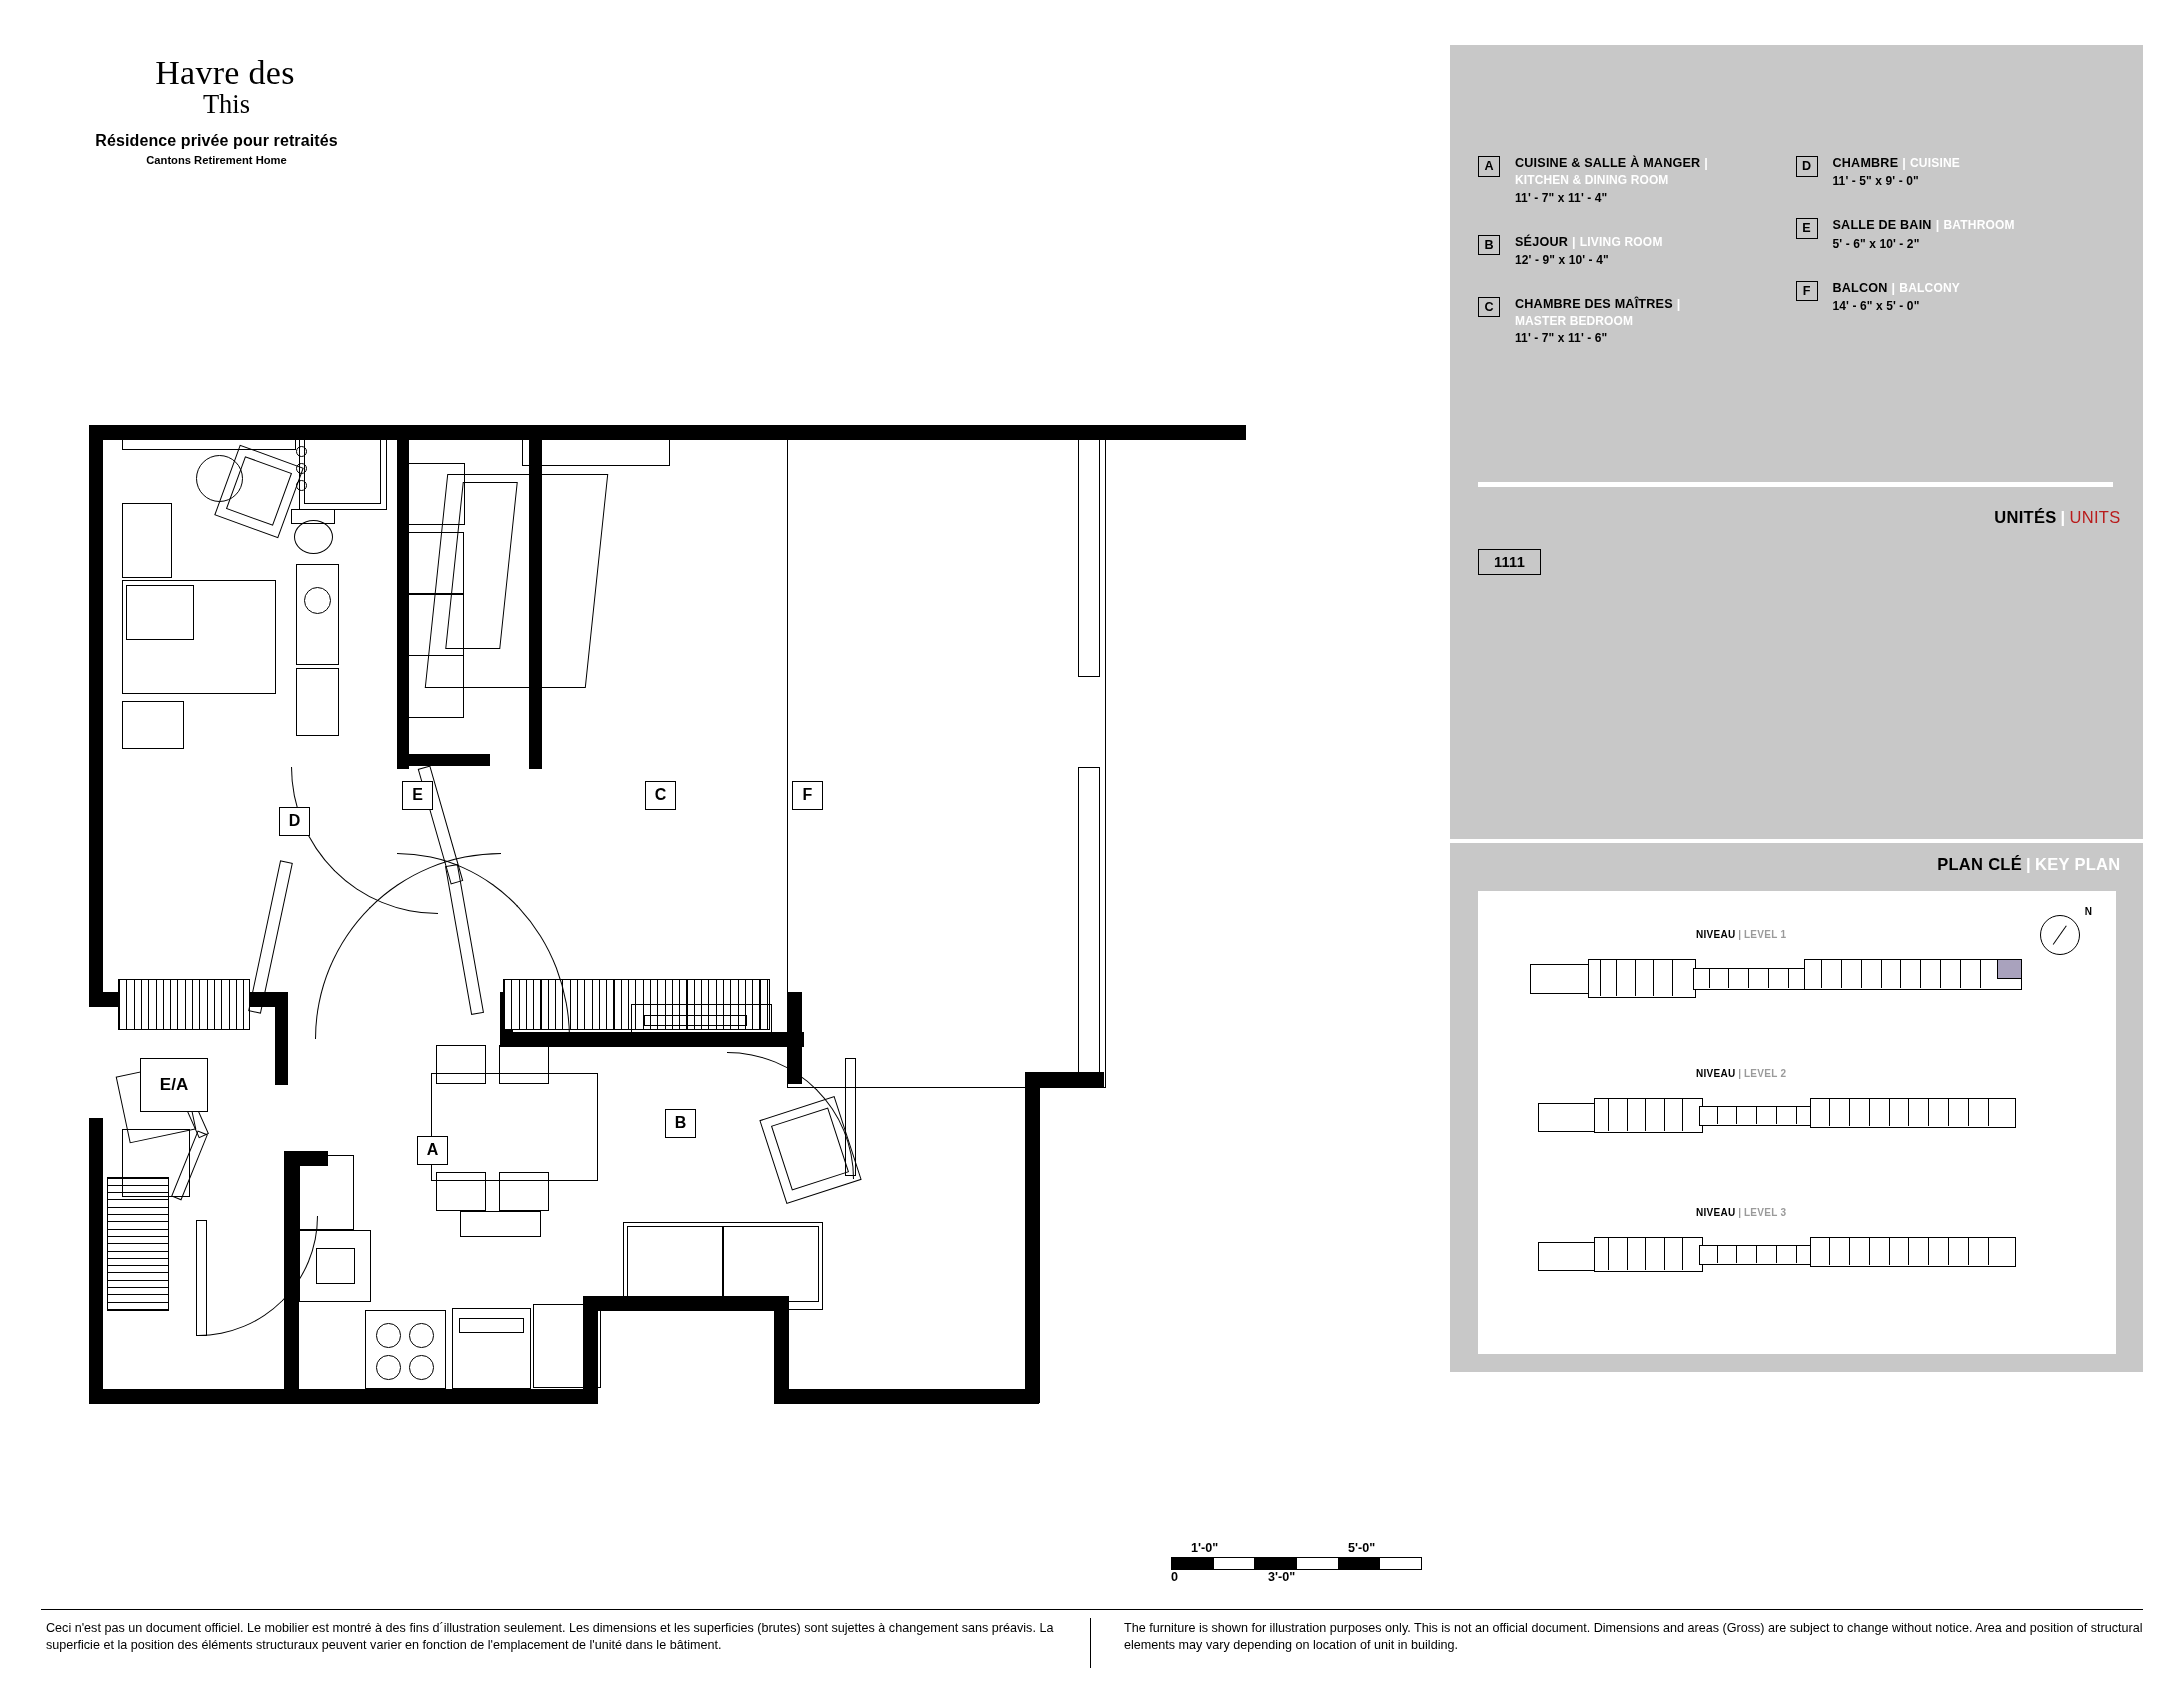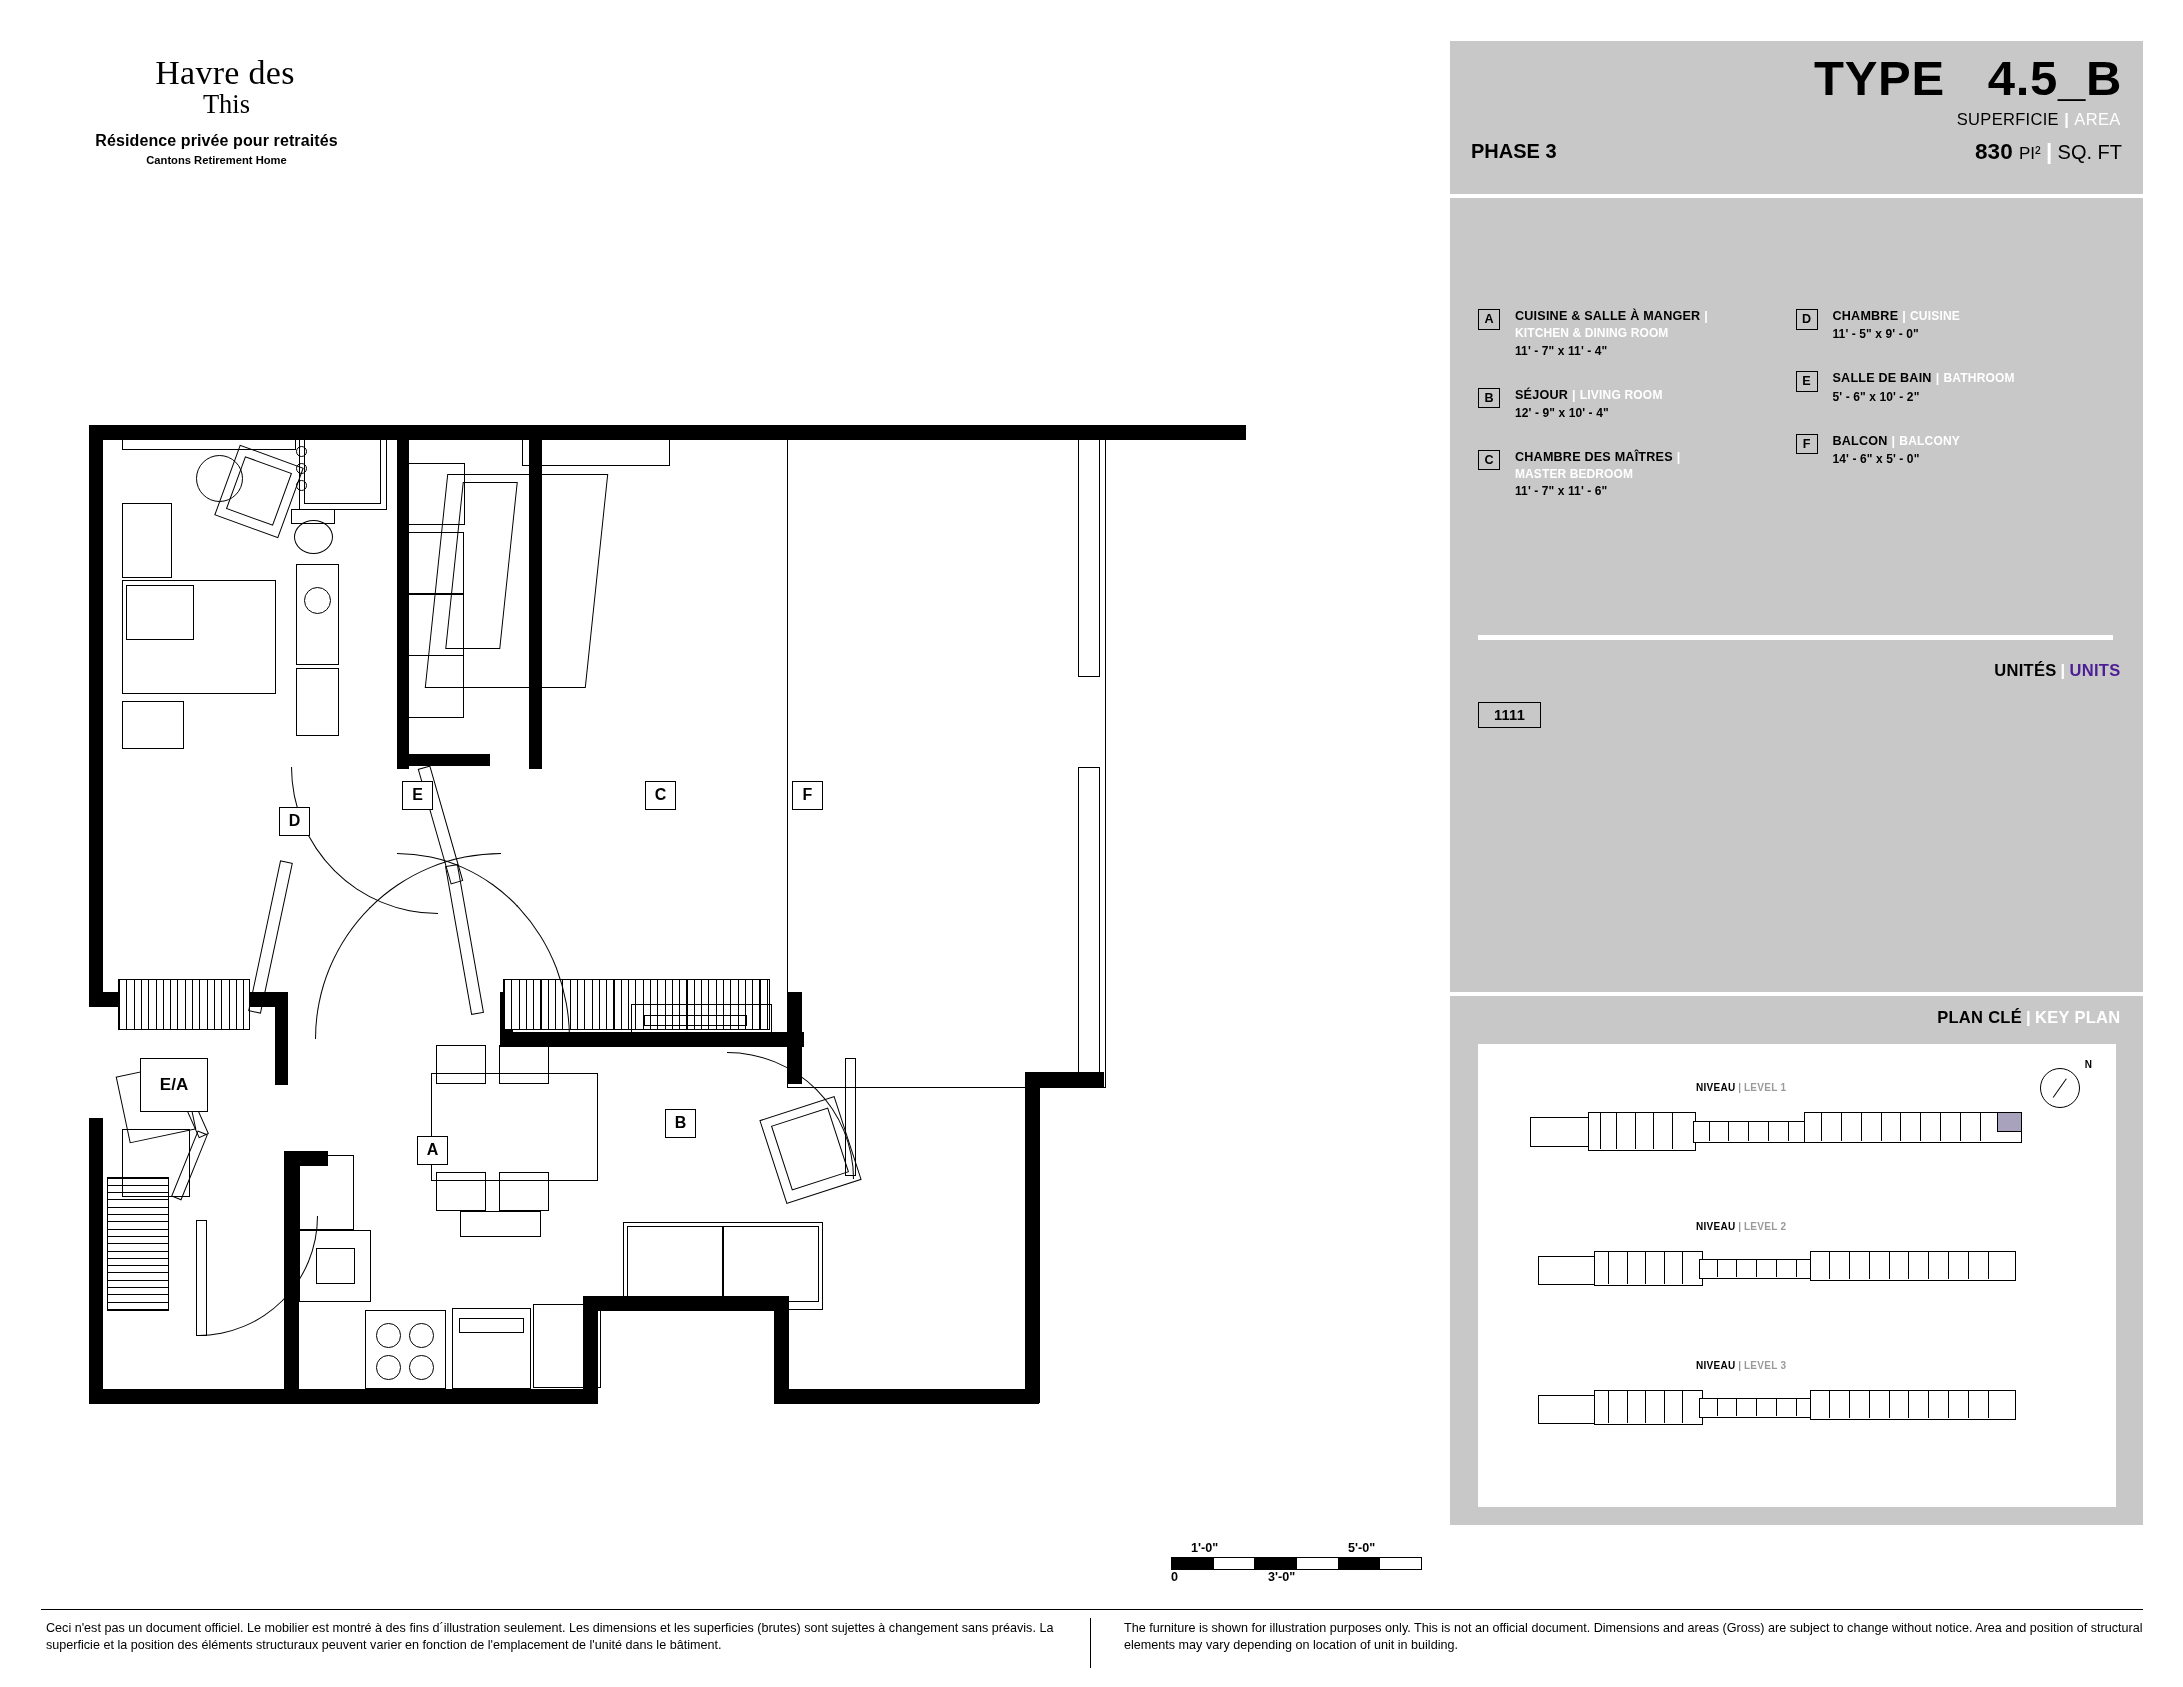--- a/index.html
+++ b/index.html
@@ -198,22 +198,22 @@
     background: #ffffff;
   }
   .units-head {
     position: absolute;
     right: 22.5px;
     font-size: 16.5px;
     font-weight: bold;
     letter-spacing: 0.3px;
   }
   .units-head .en {
-    color: #4c1d95;
-    font-weight: bold;
+    color: #b91c1c;
+    font-weight: normal;
   }
   .units-head .bar { color: #ffffff; margin: 0 4px; }
   .unit-chip {
     position: absolute;
     left: 28px;
     width: 61px;
     height: 24px;
     border: 0.7px solid #000;
     background: #c8c8c8;
     font-size: 14.6px;
@@ -439,34 +439,20 @@
 
   <div id="logo-block">
     <div class="logo-havre">Havre des</div>
     <div class="logo-magog">This</div>
     <div class="logo-res">Résidence privée pour retraités</div>
     <div class="logo-priv">Cantons Retirement Home</div>
   </div>
 
   <div id="right-panel">
 
-    <div class="panel-box" id="title-box">
-      <div class="type-line">
-        <span>TYPE</span>
-        &nbsp;&nbsp;<span>4.5_B</span>
-      </div>
-      <div class="superficie-line">
-        <span>SUPERFICIE</span><span class="sep">|</span><span class="area-en">AREA</span>
-      </div>
-      <div class="area-line">
-        <span>830</span>
-        <span class="pi">PI²</span><span class="sep">|</span><span class="sqft">SQ. FT</span>
-      </div>
-      <div class="phase-line">PHASE 3</div>
-    </div>
 
     <div class="panel-box" id="legend-box">
       <div class="legend-grid">
 
         <div class="legend-col">
 
           <div class="legend-item">
             <div class="legend-tag">A</div>
             <div class="legend-fr"><span>CUISINE &amp; SALLE À MANGER</span><span class="bar">|</span></div>
             <div class="legend-en">KITCHEN &amp; DINING ROOM</div>

